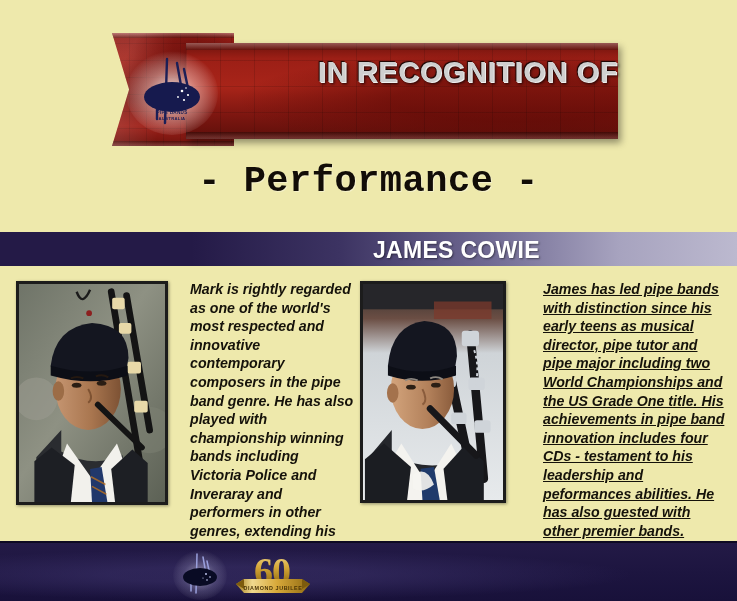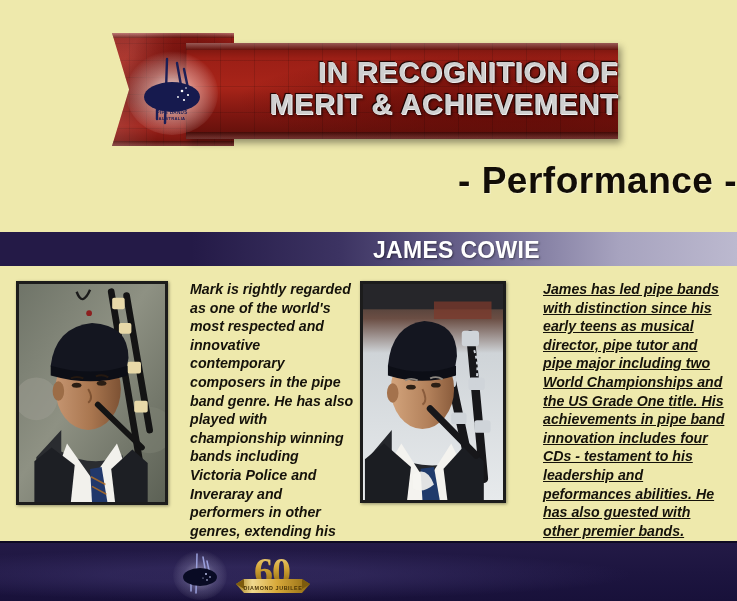--- a/index.html
+++ b/index.html
@@ -98,22 +98,22 @@
     left: 124px; top: 45px;
     width: 96px; height: 92px;
     z-index: 4;
   }
 
   
   .performance-title {
     position: absolute;
     left: 0; top: 160px;
     width: 737px;
-    text-align: right;
-    font-family: Liberation Sans, sans-serif;
+    text-align: center;
+    font-family: Liberation Mono, monospace;
     font-size: 37px;
     font-weight: bold;
     color: #120d07;
     letter-spacing: 0.5px;
     text-shadow: 1px 1px 0 rgba(255,255,255,.35);
   }
 
   
   .name-bar {
     position: absolute;
@@ -210,21 +210,20 @@
   <div class="banner-area">
 
     <div class="banner-flag">
       <div class="flag-edge-top"></div>
       <div class="flag-edge-bottom"></div>
     </div>
 
     <div class="banner-ribbon">
       <div class="banner-title">
         <div>IN RECOGNITION OF</div>
-        <div>MERIT &amp; ACHIEVEMENT</div>
       </div>
     </div>
 
     <div class="logo-mark">
       <svg viewBox="0 0 96 92" xmlns="http://www.w3.org/2000/svg">
         <defs>
           <radialGradient id="logoGlow" cx="50%" cy="52%" r="52%">
             <stop offset="0%" stop-color="#ffffff" stop-opacity="0.95"></stop>
             <stop offset="55%" stop-color="#ffd9d2" stop-opacity="0.45"></stop>
             <stop offset="100%" stop-color="#ffffff" stop-opacity="0"></stop>

